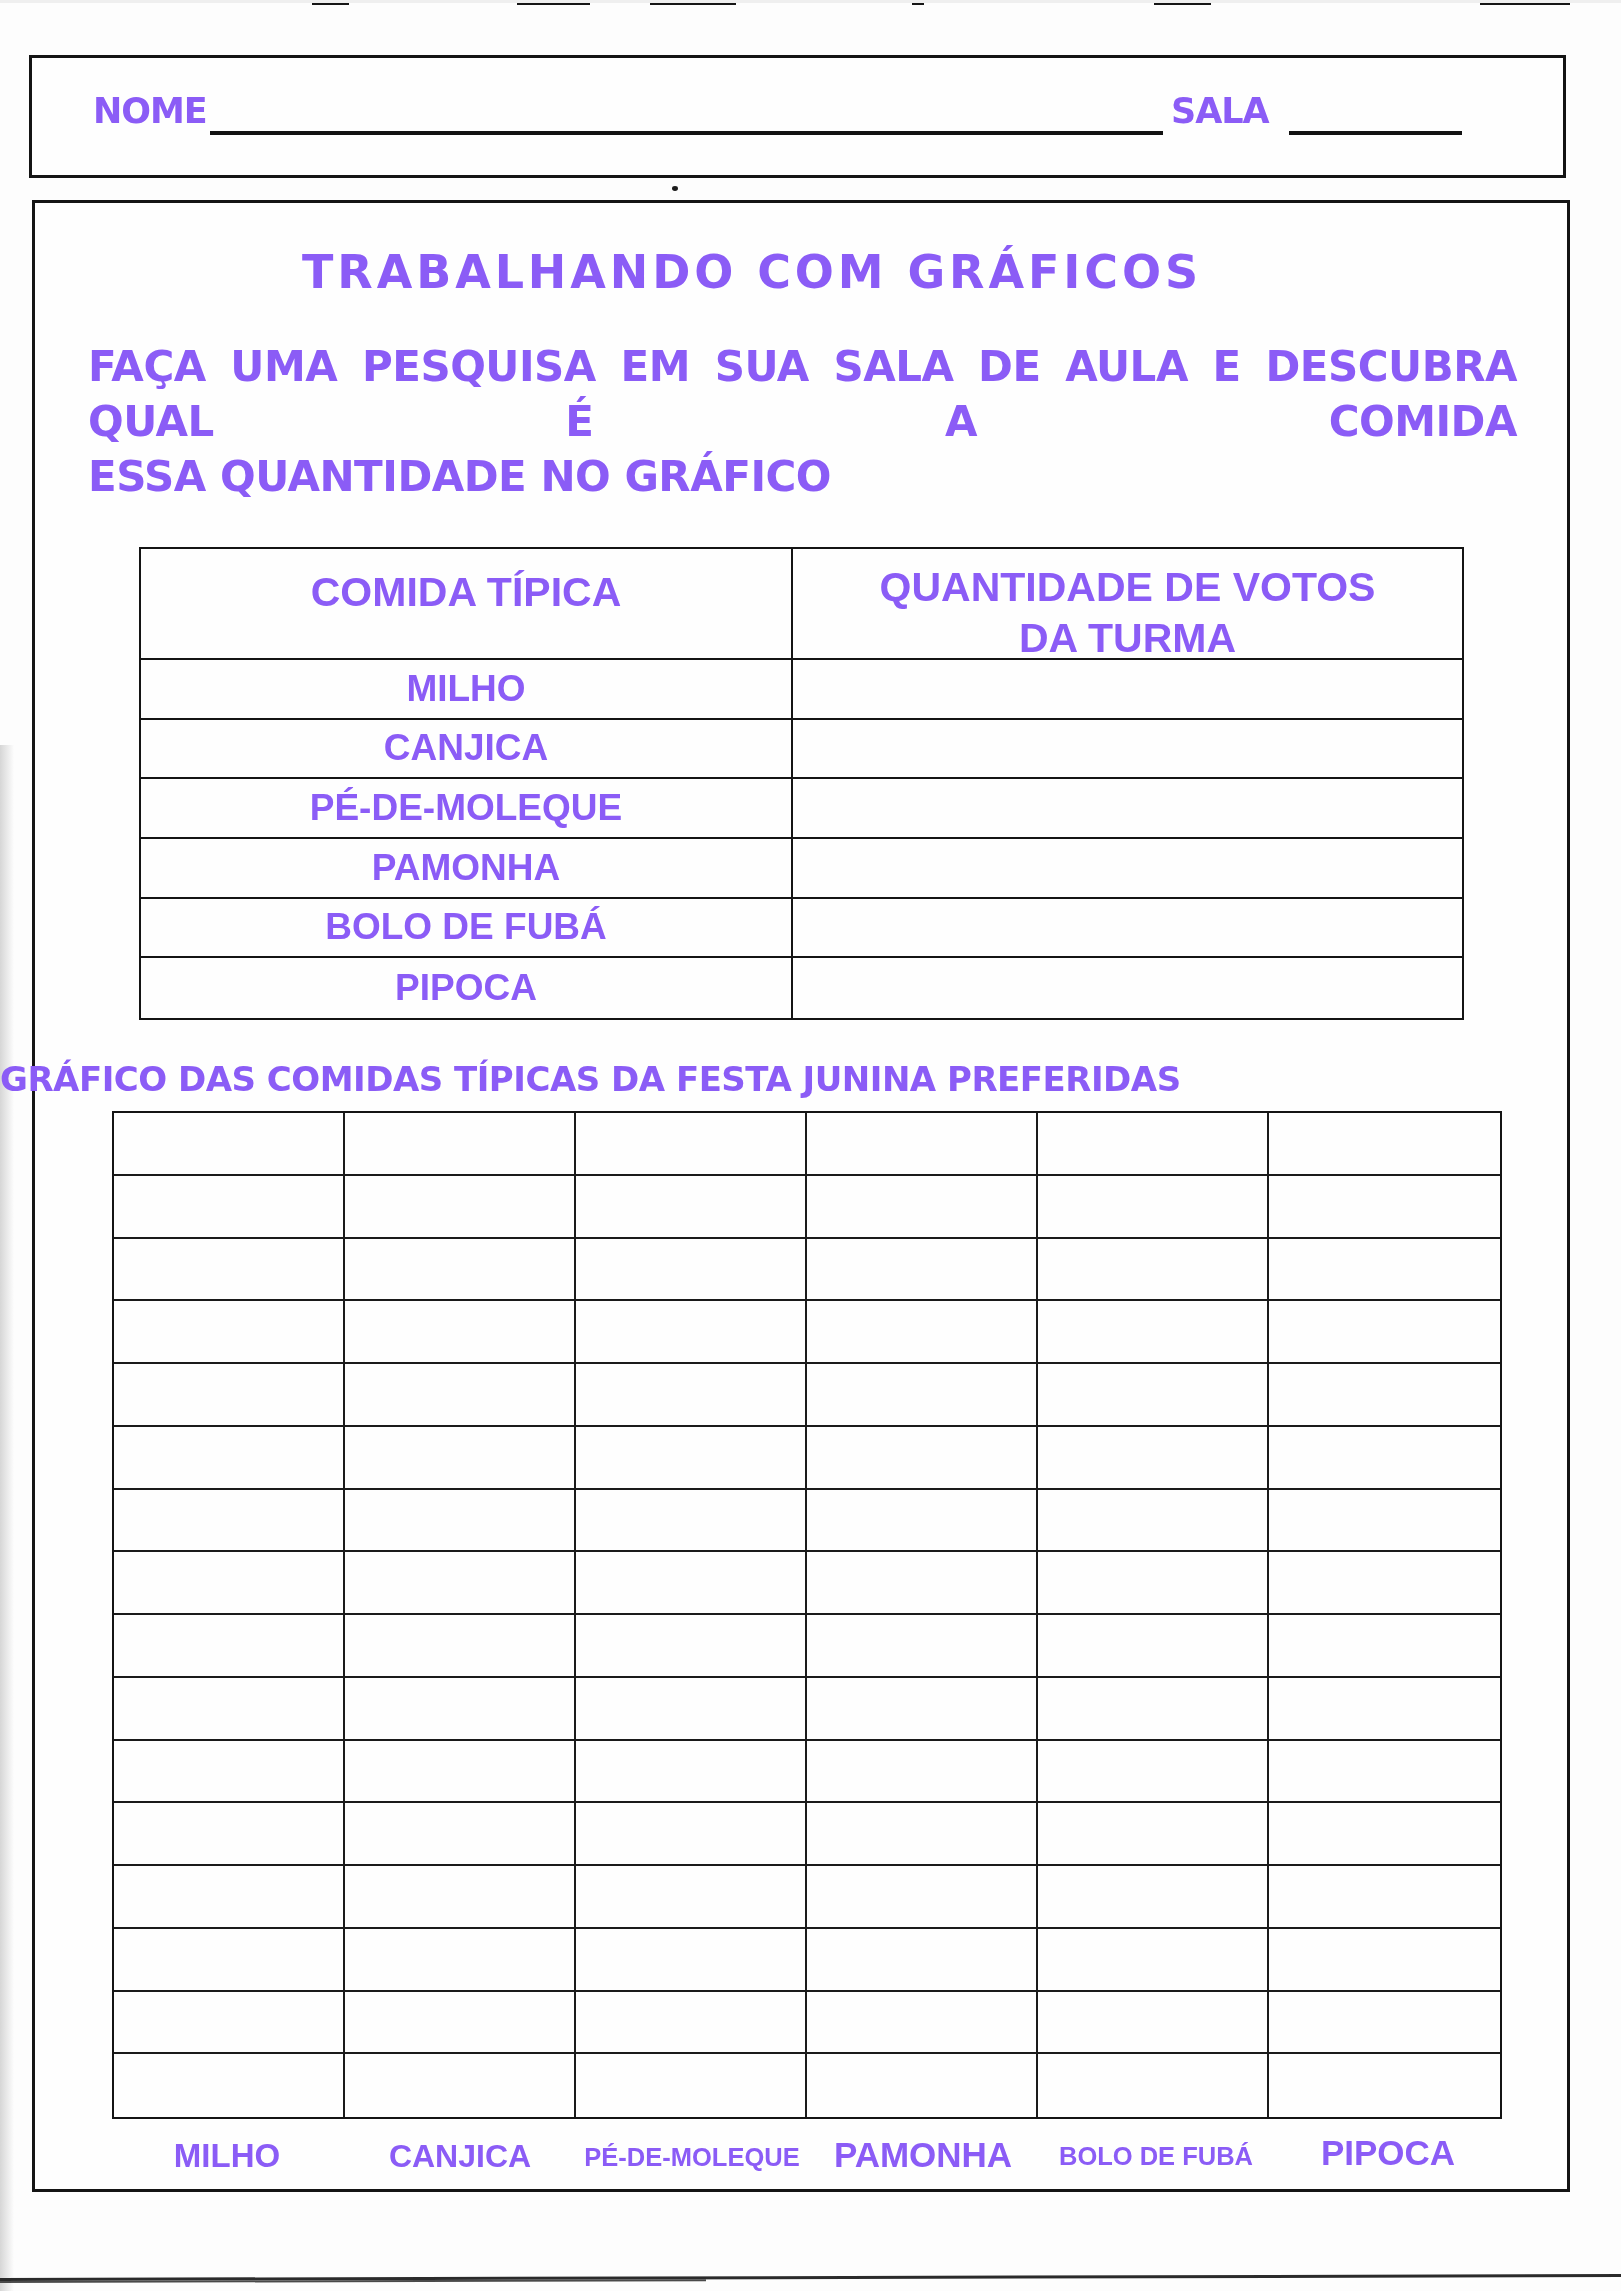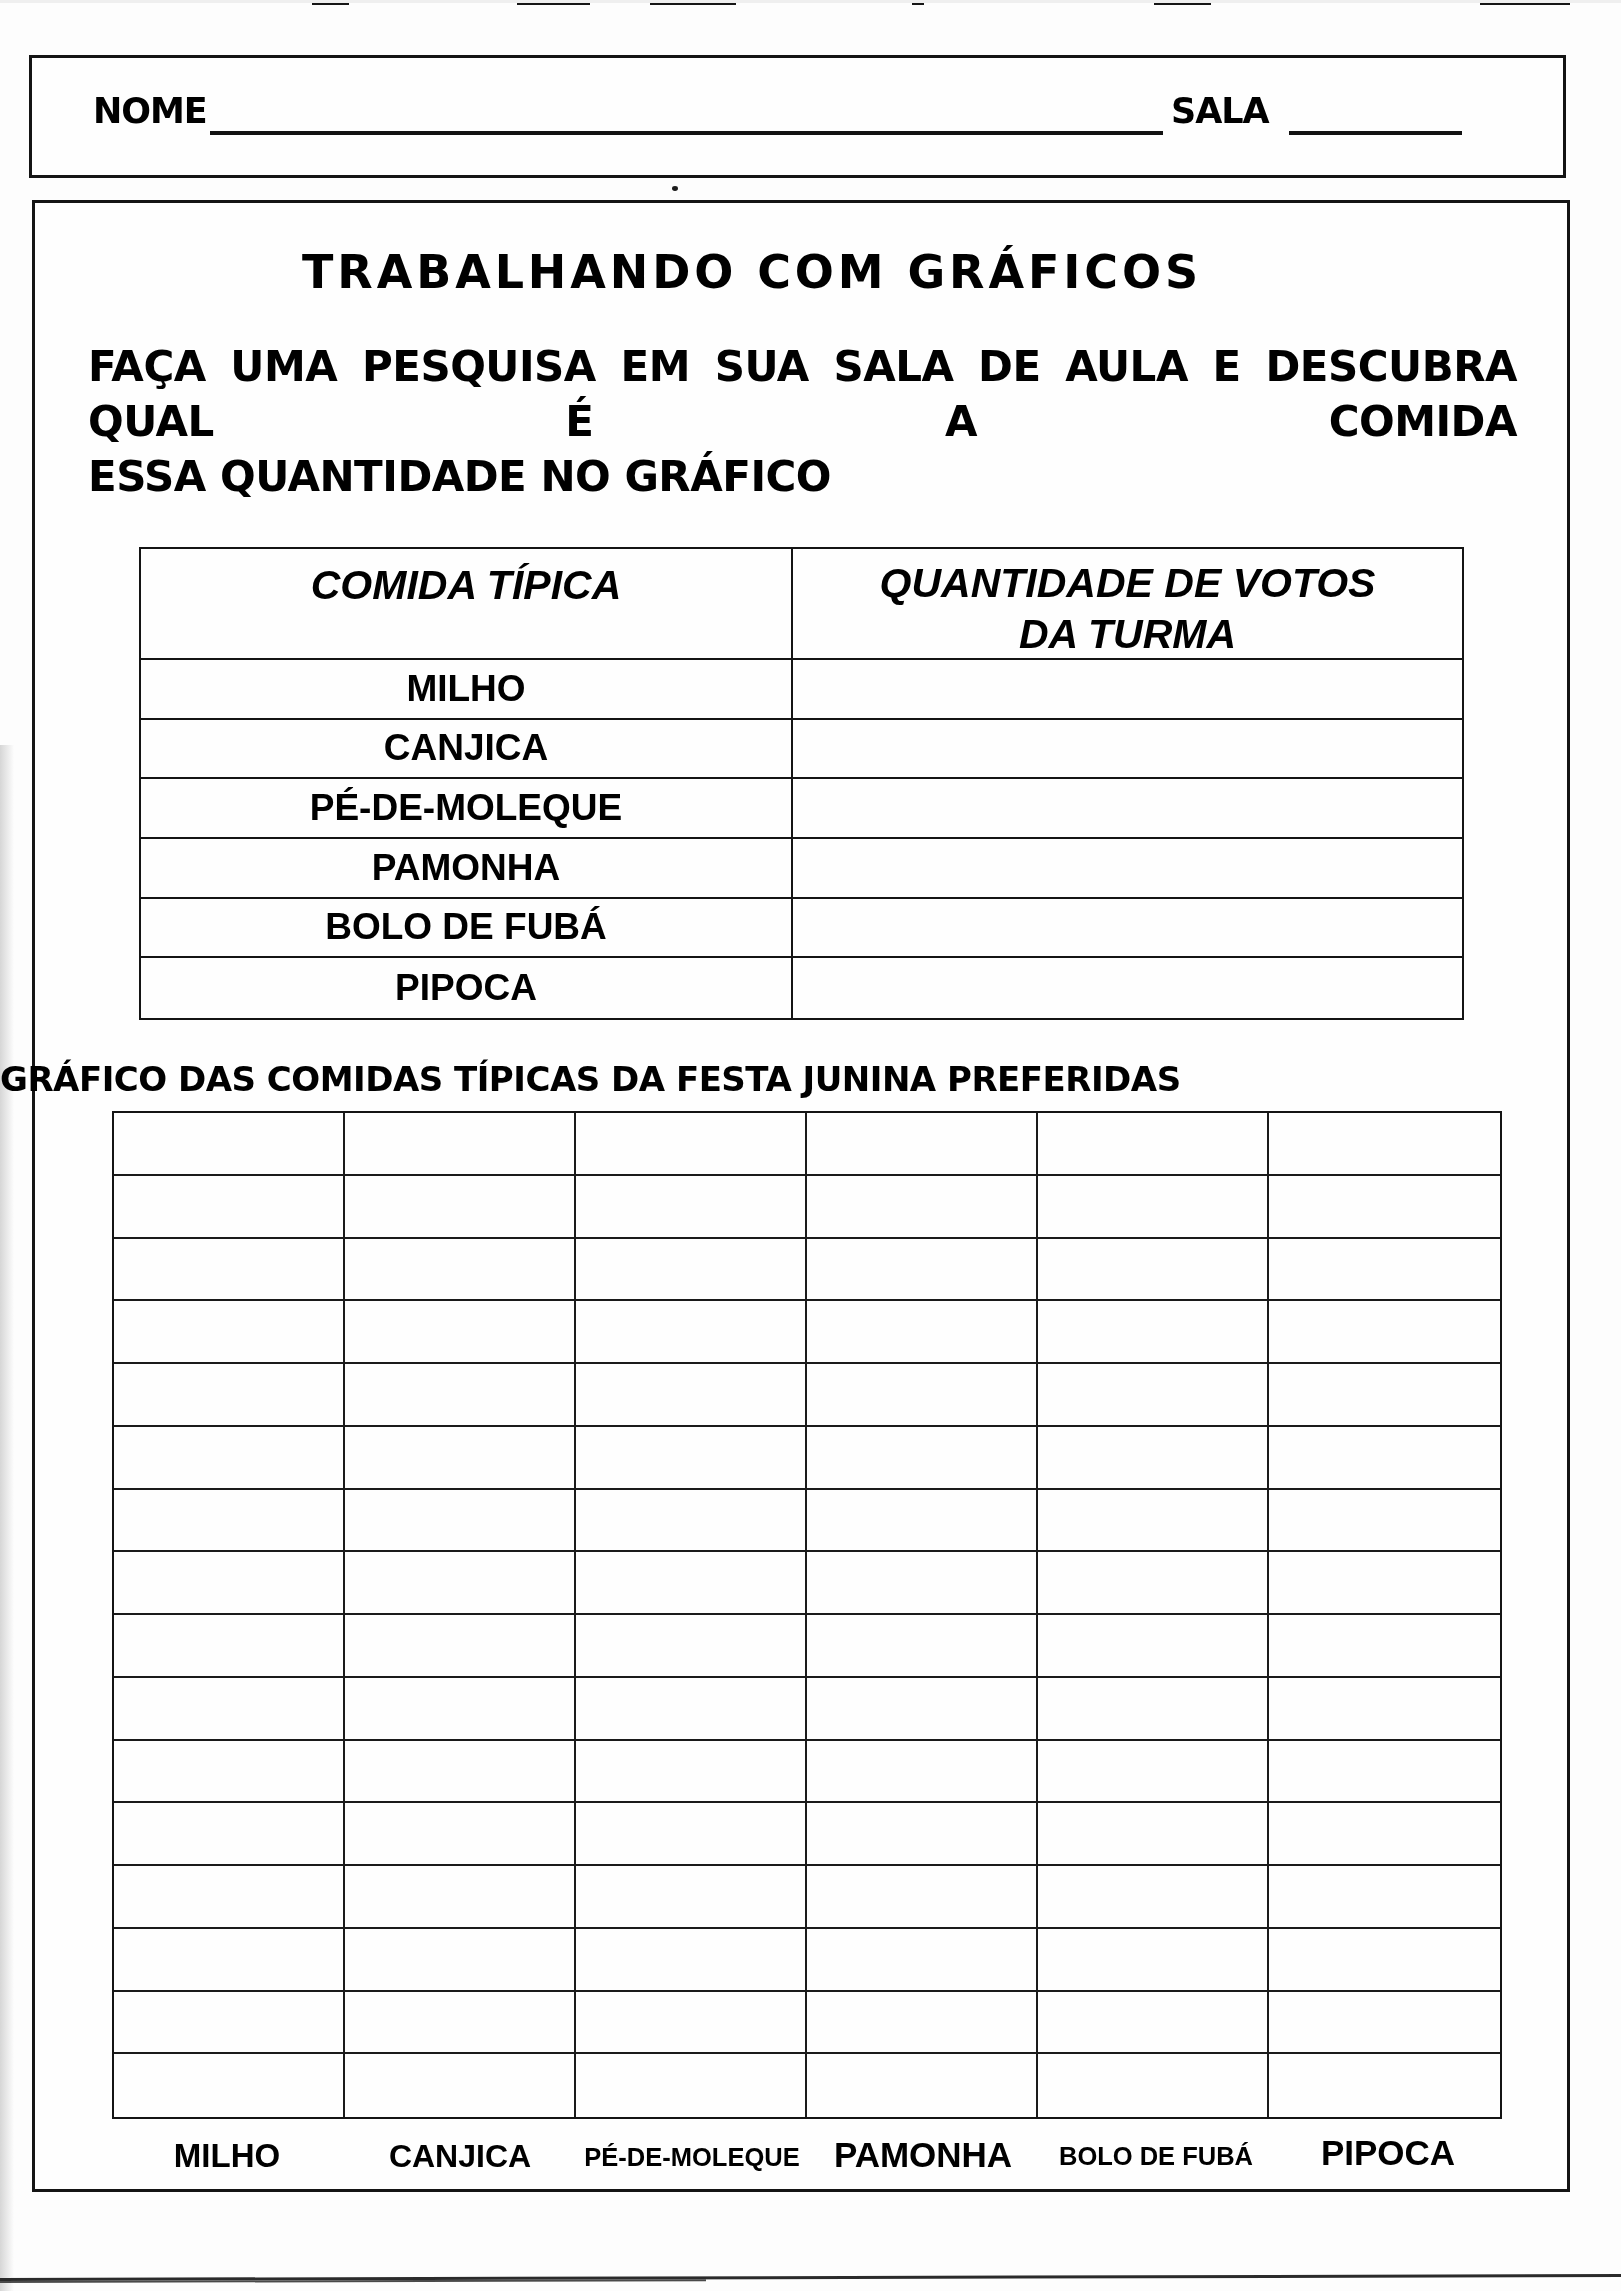--- a/index.html
+++ b/index.html
@@ -2,21 +2,21 @@
 <html><head>
 <meta charset="utf-8">
 <style>
   html,body{margin:0;padding:0;background:#e9e9e9;}
   #page{
     position:relative;
     width:1621px;height:2292px;
     background:#fdfdfd;
     overflow:hidden;
     font-family:"DejaVu Sans",sans-serif;
-    color:#000000;
+    color:#8b5cf6;
   }
   
   .top-mark{position:absolute;top:0;height:4.9px;background:#161616;}
   .edge-left{position:absolute;left:0;top:745px;width:13.7px;height:1547px;
     background:linear-gradient(to right,#d6d6d6,rgba(255,255,255,0));}
   .edge-top{position:absolute;left:0;top:0;width:1621px;height:2.9px;background:#efefef;}
   .bottom-line-1{position:absolute;left:0;top:2278px;width:1627px;height:2.9px;background:#2b2b2b;
     transform:rotate(-0.14deg);transform-origin:left center;}
   .bottom-line-2{position:absolute;left:0;top:2281px;width:706px;height:2px;background:#4a4a4a;
     transform:rotate(-0.14deg);transform-origin:left center;}
@@ -44,21 +44,21 @@
   .votes-table{position:absolute;left:139px;top:547px;width:1321px;height:469px;
     border:2.9px solid #141414;display:grid;
     grid-template-columns:652px 1fr;
     grid-template-rows:111px repeat(6,1fr);
     font-family:"Liberation Sans",sans-serif;font-weight:bold;
     background:#fefefe;}
   .vt-cell{border-right:2.9px solid #141414;border-bottom:2.9px solid #141414;
     display:flex;align-items:center;justify-content:center;text-align:center;}
   .vt-cell.last-col{border-right:none;align-items:center;}
   .vt-cell.last-row{border-bottom:none;}
-  .vt-head{font-size:41px;line-height:51px;align-items:flex-start;padding-top:11px;font-style:italic;}
+  .vt-head{font-size:41px;line-height:51px;align-items:flex-start;padding-top:18px;}
   .vt-food{font-size:37px;}
 
   
   .chart-title{position:absolute;left:0;top:1059px;width:1606px;text-align:left;
     font-weight:bold;font-size:34px;letter-spacing:-0.5px;}
   .chart-grid{position:absolute;left:112px;top:1111px;width:1386px;height:1004px;
     border:2.9px solid #141414;display:grid;background:#fefefe;}
   .gcell{border-right:2px solid #1a1a1a;border-bottom:2px solid #1a1a1a;}
   .gcell.col-last{border-right:none;}
   .gcell.row-last{border-bottom:none;}

